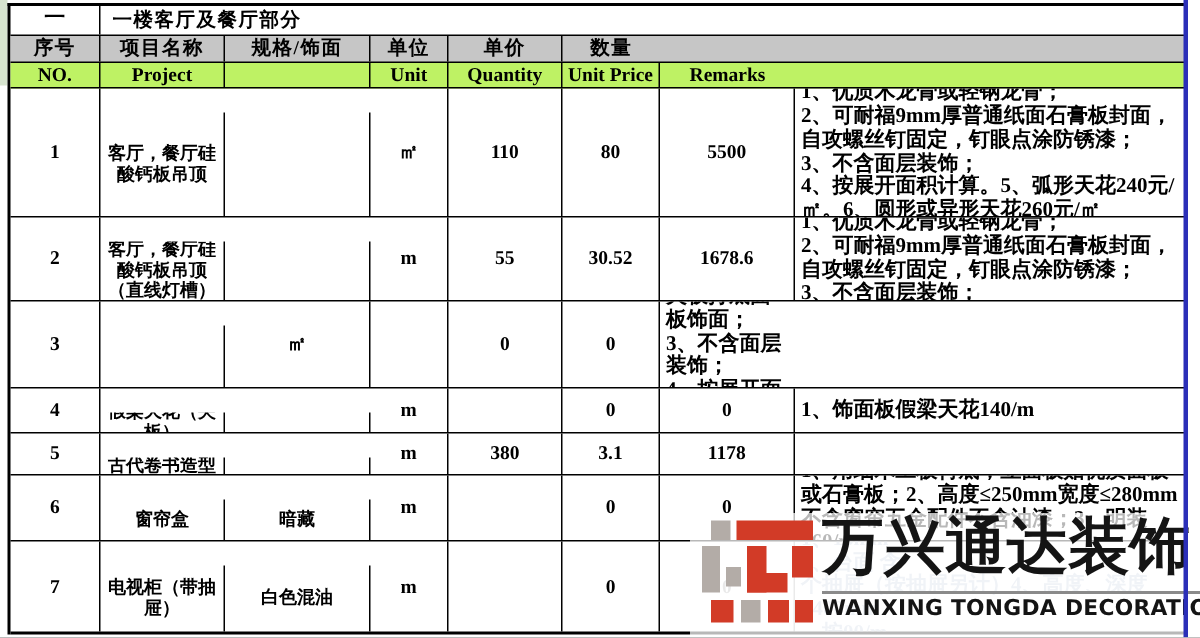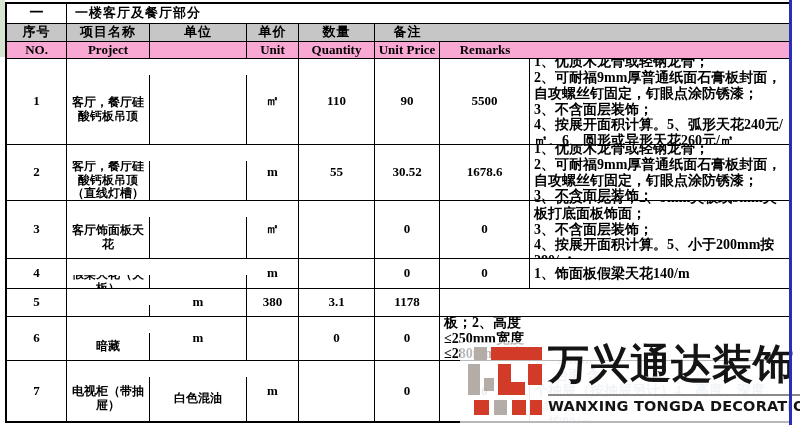--- a/index.html
+++ b/index.html
@@ -6,21 +6,21 @@
   .canvas {
     position:relative; width:800px; height:425px; background:#ffffff;
     font-family:"Liberation Serif","DejaVu Sans",serif; font-weight:bold;
     overflow:hidden; margin:0 auto;
   }
   .sheet-green { position:absolute; left:0; top:0; width:5px; height:57px; background:#d7e4cf; }
   .qtable { position:absolute; left:5px; top:2px; width:787px; border:2px solid #000; border-bottom:none; background:#fff; box-sizing:border-box; }
   .row { display:grid; grid-template-columns:60px 83px 97px 52px 76px 65px 90px 260px; border-bottom:1px solid #000; box-sizing:border-box; }
   .row.title { grid-template-columns:60px 723px; height:20px; }
   .row.hzh { height:18px; background:#c6c6c6; }
-  .row.hen { height:17px; background:#f9a8d4; }
+  .row.hen { height:17px; background:#bef264; }
   .r1 { height:86px; } .r2 { height:56px; } .r3 { height:58px; }
   .r4 { height:30px; } .r5 { height:28px; } .r6 { height:44px; }
   .r7 { height:62px; border-bottom:2px solid #000; }
   .cell {
     border-right:1px solid #000; display:flex; align-items:center; justify-content:center;
     text-align:center; overflow:hidden; font-size:13px; color:#000; line-height:1.15;
     box-sizing:border-box; padding:0 2px;
   }
   .cell:last-child { border-right:none; }
   .zh { font-size:13px; letter-spacing:1px; }
@@ -54,43 +54,43 @@
   <div class="qtable">
 
     <div class="row title">
       <div class="cell title-idx">一</div>
       <div class="cell title-txt">一楼客厅及餐厅部分</div>
     </div>
 
     <div class="row hzh">
       <div class="cell zh">序号</div>
       <div class="cell zh">项目名称</div>
+      <div class="cell zh">规格/饰面</div>
       <div class="cell zh">单位</div>
       <div class="cell zh">单价</div>
       <div class="cell zh">数量</div>
-      <div class="cell zh">备注</div>
     </div>
 
     <div class="row hen">
       <div class="cell en">NO.</div>
       <div class="cell en">Project</div>
       <div class="cell en"></div>
       <div class="cell en">Unit</div>
       <div class="cell en">Quantity</div>
       <div class="cell en">Unit Price</div>
       <div class="cell en">Remarks</div>
     </div>
 
     <div class="row r1">
       <div class="cell num">1</div>
       <div class="cell proj">客厅，餐厅硅酸钙板吊顶</div>
       <div class="cell proj"></div>
       <div class="cell num">㎡</div>
       <div class="cell num">110</div>
-      <div class="cell num">90</div>
+      <div class="cell num">80</div>
       <div class="cell num">5500</div>
       <div class="cell remarks">1、优质木龙骨或轻钢龙骨；
 2、可耐福9mm厚普通纸面石膏板封面，自攻螺丝钉固定，钉眼点涂防锈漆；
 3、不含面层装饰；
 4、按展开面积计算。5、弧形天花240元/㎡。6、圆形或异形天花260元/㎡</div>
     </div>
 
     <div class="row r2">
       <div class="cell num">2</div>
       <div class="cell proj">客厅，餐厅硅酸钙板吊顶（直线灯槽）</div>
@@ -99,21 +99,20 @@
       <div class="cell num">55</div>
       <div class="cell num">30.52</div>
       <div class="cell num">1678.6</div>
       <div class="cell remarks">1、优质木龙骨或轻钢龙骨；
 2、可耐福9mm厚普通纸面石膏板封面，自攻螺丝钉固定，钉眼点涂防锈漆；
 3、不含面层装饰；</div>
     </div>
 
     <div class="row r3">
       <div class="cell num">3</div>
-      <div class="cell proj">客厅饰面板天花</div>
       <div class="cell proj"></div>
       <div class="cell num">㎡</div>
       <div class="cell num"></div>
       <div class="cell num">0</div>
       <div class="cell num">0</div>
       <div class="cell remarks">1、优质木龙骨；2、9mm夹板或5mm夹板打底面板饰面；
 3、不含面层装饰；
 4、按展开面积计算。5、小于200mm按280/㎡</div>
     </div>
 
@@ -123,30 +122,32 @@
       <div class="cell proj"></div>
       <div class="cell num">m</div>
       <div class="cell num"></div>
       <div class="cell num">0</div>
       <div class="cell num">0</div>
       <div class="cell remarks">1、饰面板假梁天花140/m</div>
     </div>
 
     <div class="row r5">
       <div class="cell num">5</div>
+      <div class="cell proj">古代卷书造型</div>
       <div class="cell proj"></div>
       <div class="cell num">m</div>
       <div class="cell num">380</div>
       <div class="cell num">3.1</div>
       <div class="cell num">1178</div>
       <div class="cell remarks"></div>
     </div>
 
     <div class="row r6">
       <div class="cell num">6</div>
+      <div class="cell proj">窗帘盒</div>
       <div class="cell proj">暗藏</div>
       <div class="cell num">m</div>
       <div class="cell num"></div>
       <div class="cell num">0</div>
       <div class="cell num">0</div>
       <div class="cell remarks">1、用细木工板衬底；立面板贴优质面板或石膏板；2、高度≤250mm宽度≤280mm不含窗帘五金配件不含油漆；3、明装160/m</div>
     </div>
 
     <div class="row r7">
       <div class="cell num">7</div>

